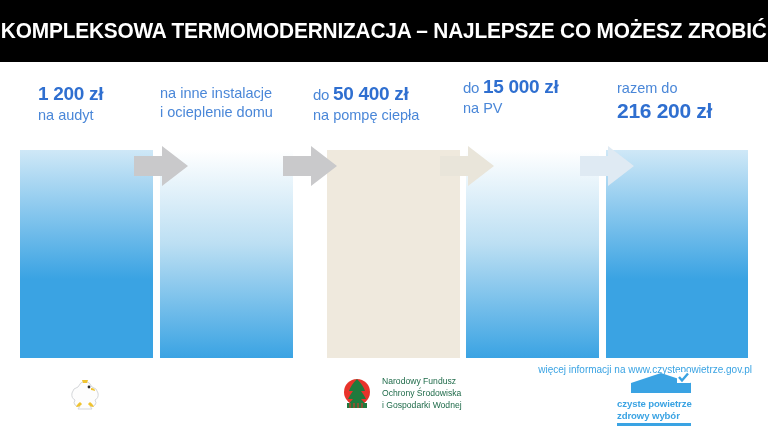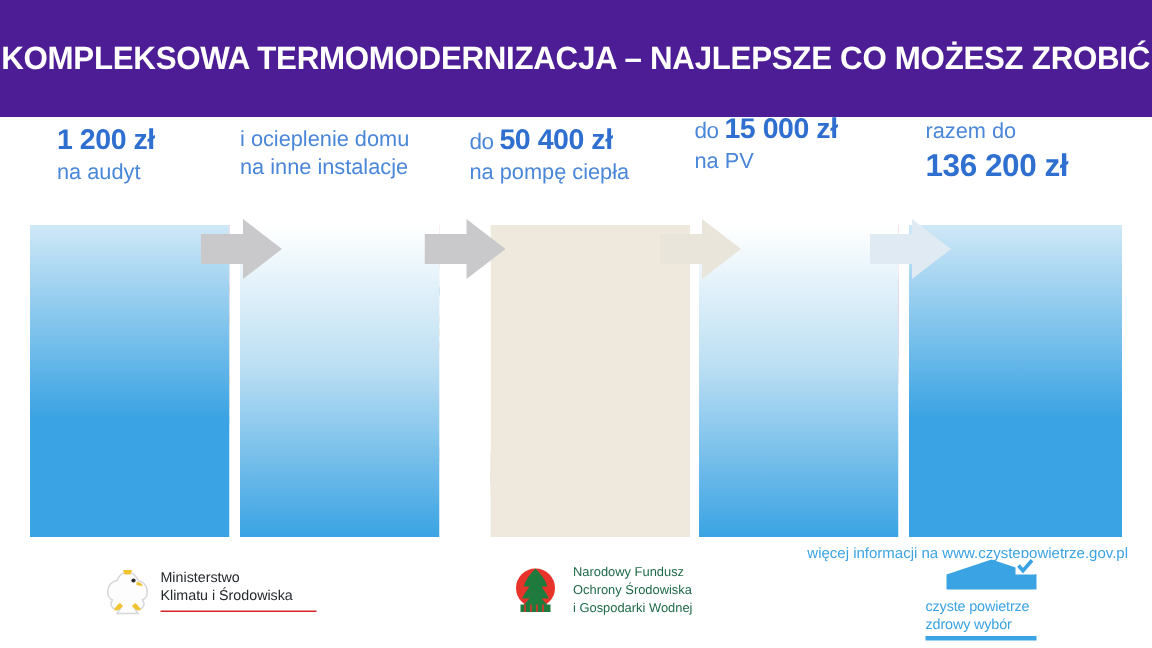--- a/index.html
+++ b/index.html
@@ -6,22 +6,22 @@
   html,body { width:768px; height:432px; }
   body {
     font-family:"Liberation Sans", sans-serif;
     background:#ffffff;
     position:relative;
     overflow:hidden;
   }
 
   
   .header{
-    position:absolute; left:0; top:0; width:768px; height:78px;
-    background:#4c1d95;
+    position:absolute; left:0; top:0; width:768px; height:62px;
+    background:#000000;
     display:flex; align-items:center; justify-content:center;
   }
   .header-title{
     color:#ffffff;
     font-size:21.5px;
     font-weight:bold;
     letter-spacing:-0.2px;
     transform:scaleX(0.97);
     white-space:nowrap;
     text-align:center;
@@ -67,61 +67,61 @@
   .moreinfo{
     position:absolute; right:16px; top:6px;
     font-size:10px; color:#3aa3e3; white-space:nowrap;
   }
   .logo-mk{ position:absolute; left:70px; top:20px; display:flex; align-items:center; gap:7px;}
   .logo-mk .txt{ font-size:9.5px; color:#24282c; line-height:1.25; }
   .logo-mk .rule{ height:1.6px; background:#d8232a; width:104px; margin-top:3px; }
   .logo-nf{ position:absolute; left:340px; top:18px; display:flex; align-items:center; gap:8px;}
   .logo-nf .txt{ font-size:8.6px; color:#1f6b4a; line-height:1.38; }
   .logo-cp{ position:absolute; left:617px; top:14px; width:104px; }
-  .logo-cp .cap{ font-size:9.6px; font-weight:normal; color:#3aa3e3; line-height:1.2; letter-spacing:-0.1px;}
+  .logo-cp .cap{ font-size:9.6px; font-weight:bold; color:#3aa3e3; line-height:1.2; letter-spacing:-0.1px;}
   .logo-cp .bar{ height:3px; background:#3aa3e3; width:74px; margin-top:2px;}
 </style>
 </head>
 <body>
 
 <div class="header">
   <div class="header-title">KOMPLEKSOWA TERMOMODERNIZACJA – NAJLEPSZE CO MOŻESZ ZROBIĆ</div>
 </div>
 
 <div class="labels">
 
   <div class="lbl l1">
     <div class="amt">
       <span class="pre"></span><span>1 200 zł</span>
     </div>
     <div class="sub">na audyt</div>
   </div>
 
   <div class="lbl l2">
+    <div class="sub">na inne instalacje</div>
     <div class="sub">i ocieplenie domu</div>
-    <div class="sub">na inne instalacje</div>
   </div>
 
   <div class="lbl l3">
     <div class="amt">
       <span class="pre">do </span><span>50 400 zł</span>
     </div>
     <div class="sub">na pompę ciepła</div>
   </div>
 
   <div class="lbl l4">
     <div class="amt">
       <span class="pre">do </span><span>15 000 zł</span>
     </div>
     <div class="sub">na PV</div>
   </div>
 
   <div class="lbl l5">
     <div class="top">razem do</div>
-    <div class="amt">136 200 zł</div>
+    <div class="amt">216 200 zł</div>
   </div>
 </div>
 
 <div class="panels">
 
   <div class="panel p1">
     <div class="sky"></div>
     <svg width="133" height="208" viewBox="0 0 133 208">
 
       <polygon points="70,5 133,5 133,0 55,0" fill="#c8c8cc"></polygon>
@@ -493,25 +493,20 @@
 
   <div class="logo-mk">
     <svg width="30" height="32" viewBox="0 0 30 32">
       <path d="M15 3 q-5 1 -7 6 q-5 1 -6 6 q-1 5 3 7 q-2 3 0 5 q2 2 5 1 l-2 3 h14 l-2 -3 q3 1 5 -1 q2 -2 0 -5 q4 -2 3 -7 q-1 -5 -6 -6 q-2 -5 -7 -6 z" fill="#fdfdfd" stroke="#d5d7da" stroke-width="1"></path>
       <path d="M12 2 h6 l-1 3 h-4 z" fill="#f0c330"></path>
       <circle cx="19" cy="9" r="1.4" fill="#2b2b2b"></circle>
       <path d="M21 10 q4 0 4 3 q-3 -1 -4 -1 z" fill="#f0c330"></path>
       <path d="M10 24 q-3 2 -4 5 q4 0 6 -3 z" fill="#f0c330"></path>
       <path d="M20 24 q3 2 4 5 q-4 0 -6 -3 z" fill="#f0c330"></path>
     </svg>
-    <div class="txt">
-      <div>Ministerstwo</div>
-      <div>Klimatu i Środowiska</div>
-      <div class="rule"></div>
-    </div>
   </div>
 
   <div class="logo-nf">
     <svg width="34" height="34" viewBox="0 0 34 34">
       <circle cx="17" cy="15" r="13" fill="#e8332a"></circle>
       <path d="M17 2 q-6 6 -8 12 h4 q-3 4 -5 8 h5 q-3 3 -5 6 h18 q-2 -3 -5 -6 h5 q-2 -4 -5 -8 h4 q-2 -6 -8 -12 z" fill="#1f7a3d"></path>
       <rect x="7" y="26" width="20" height="5" fill="#1f7a3d"></rect>
       <g stroke="#e8332a" stroke-width="1">
         <line x1="10" y1="26" x2="10" y2="31"></line>
           <line x1="14" y1="26" x2="14" y2="31"></line>

